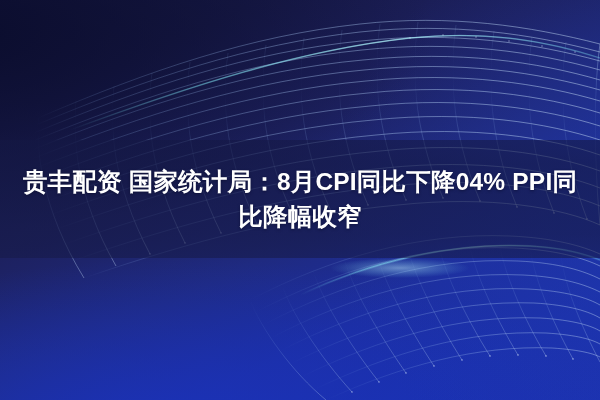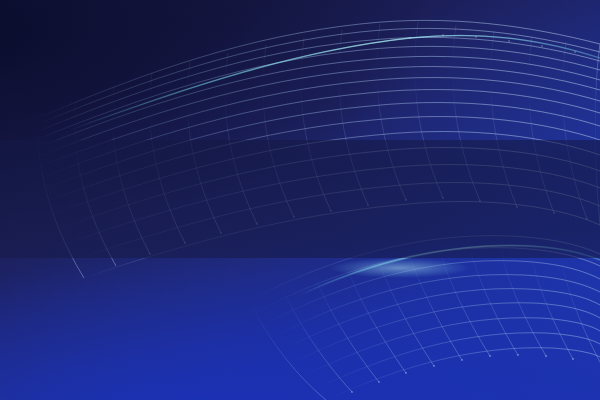--- a/index.html
+++ b/index.html
@@ -227,14 +227,15 @@
       <circle cx="443" cy="35" r="0.7" opacity="0.6"></circle>
       <circle cx="476" cy="37" r="0.7" opacity="0.6"></circle>
       <circle cx="509" cy="41" r="0.7" opacity="0.6"></circle>
       <circle cx="542" cy="46" r="0.7" opacity="0.6"></circle>
       <circle cx="575" cy="52" r="0.7" opacity="0.6"></circle>
     </g>
   </svg>
 
   <div class="text-scrim"></div>
 
+  <div class="headline">贵丰配资 国家统计局：8月CPI同比下降04% PPI同比降幅收窄</div>
 
 </div>
 
 </body></html>

